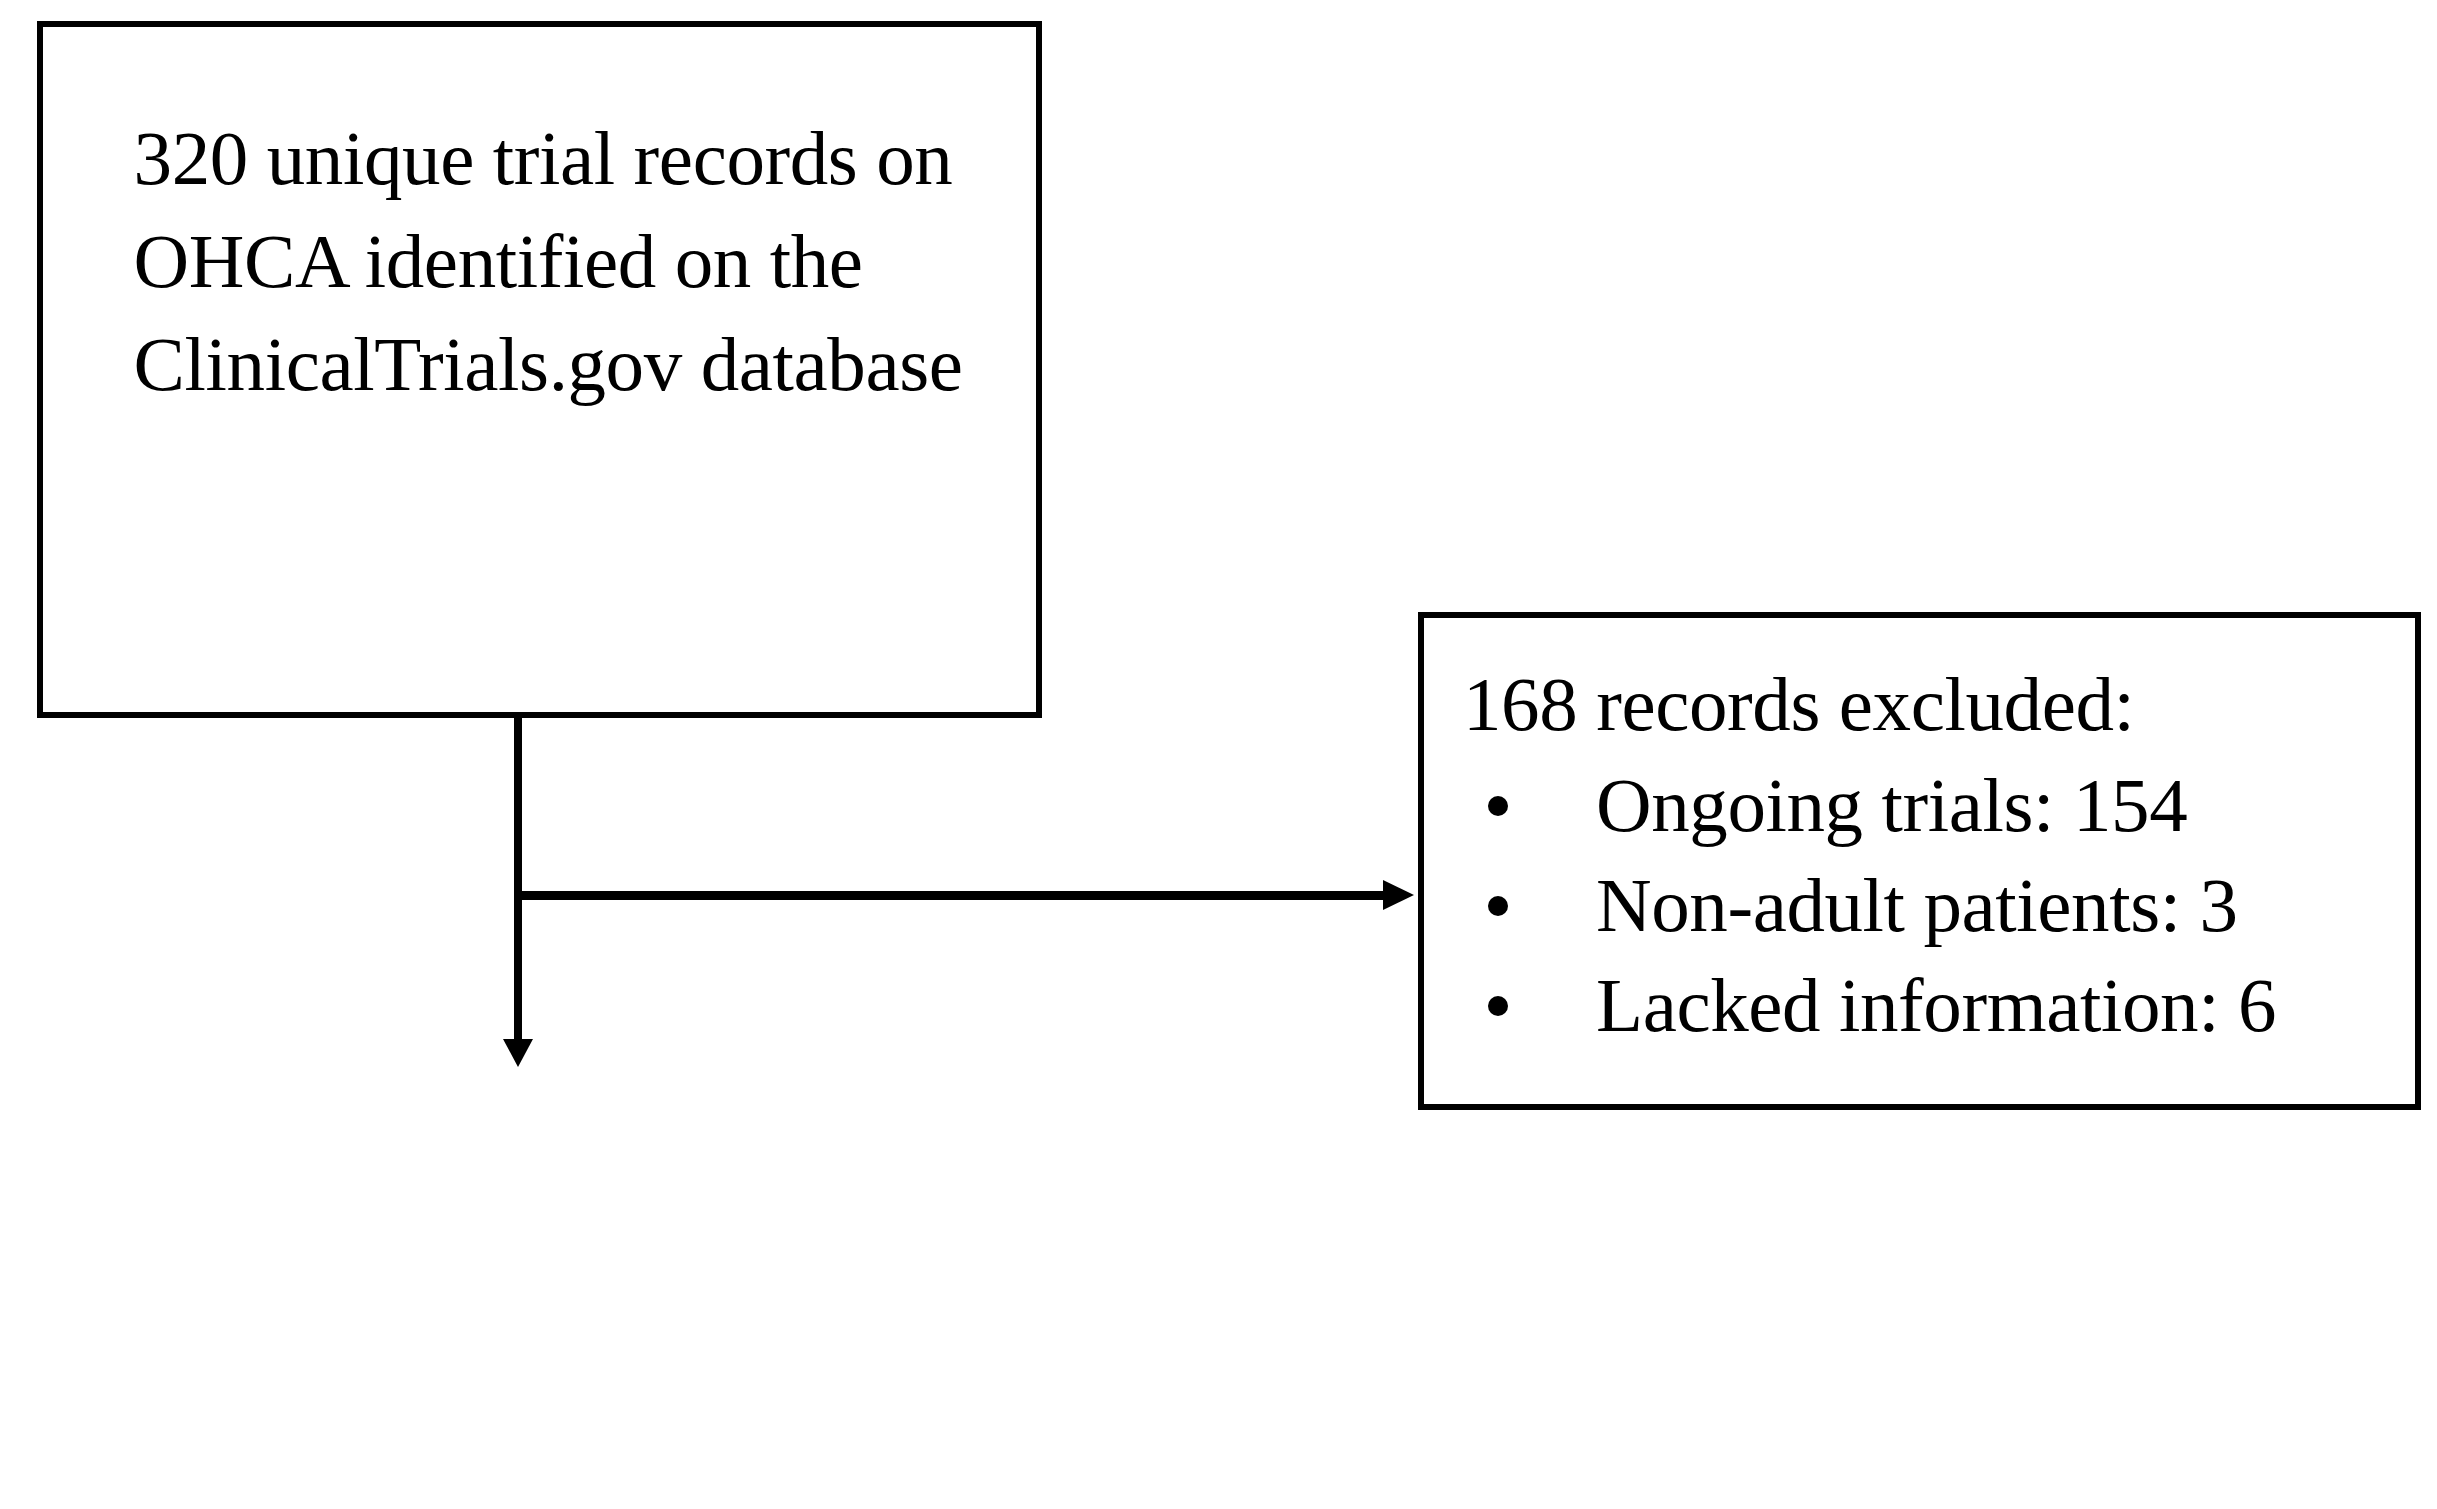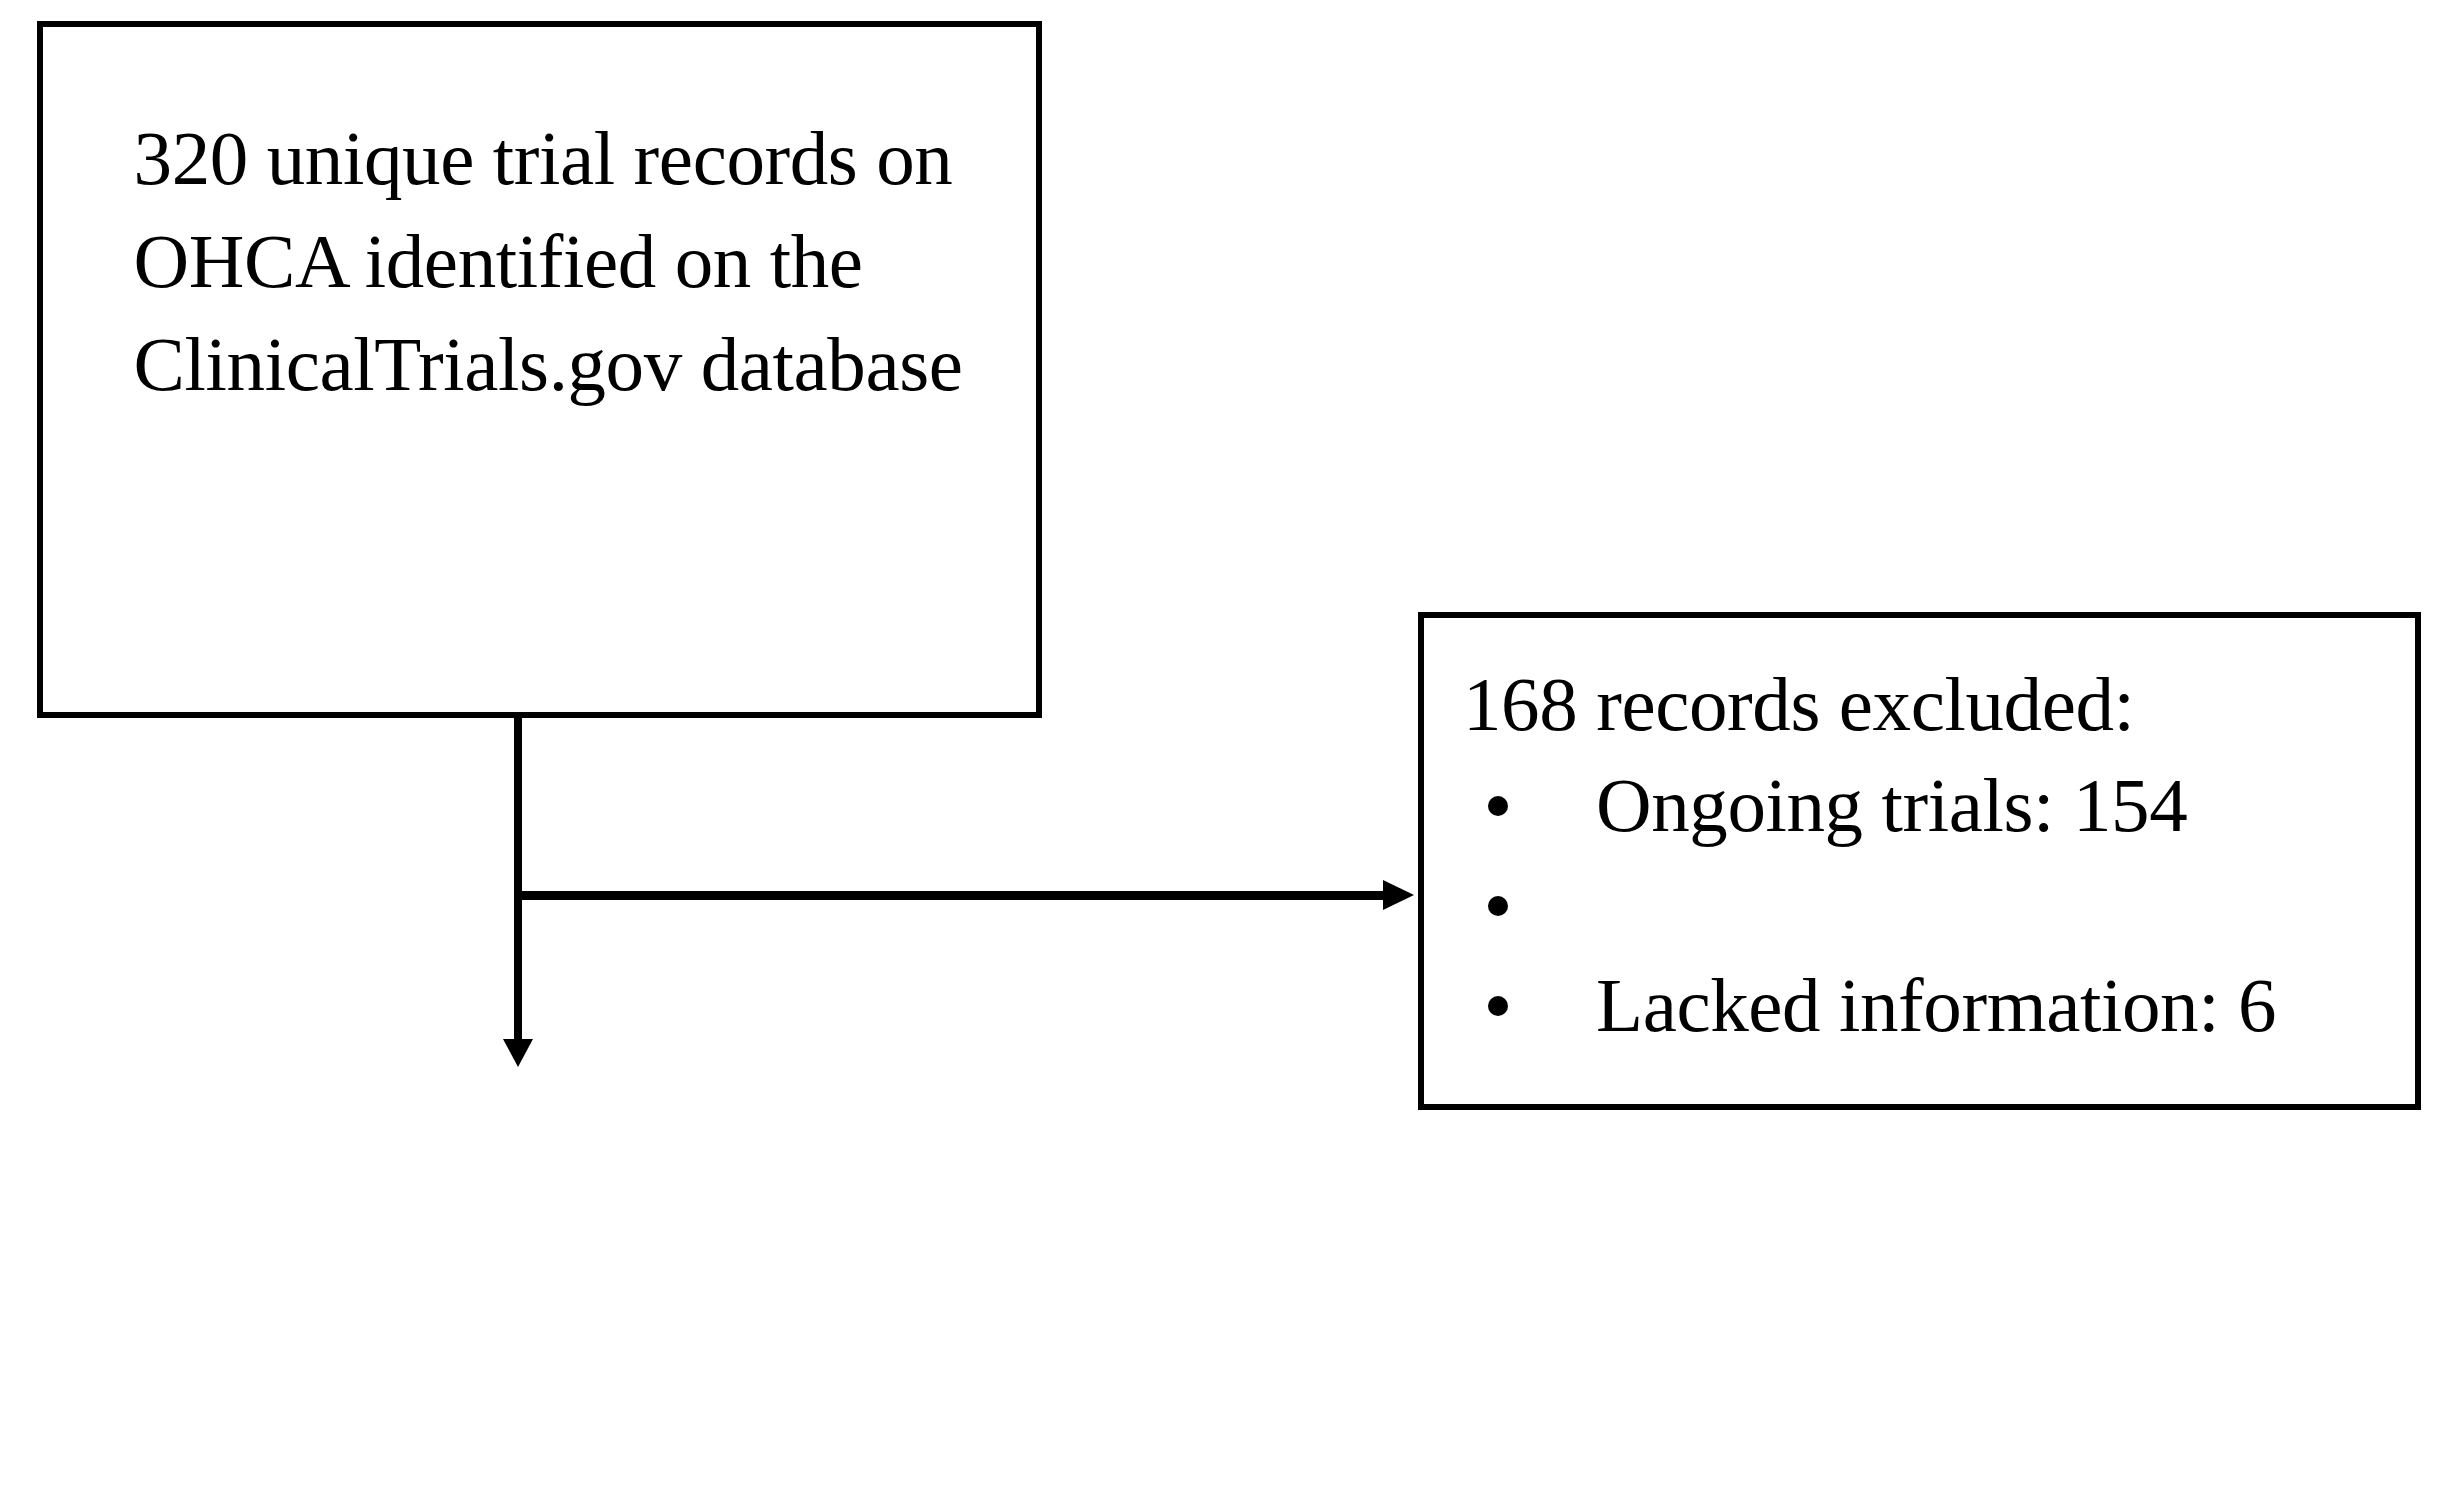--- a/index.html
+++ b/index.html
@@ -136,20 +136,21 @@
 
   <div class="flow-box" id="box-excluded">
     <div class="excluded-heading">168 records excluded:</div>
     <ul class="excluded-list">
       <li class="excluded-item">
         <span class="bullet-marker"></span>
         <span>Ongoing trials: 154</span>
       </li>
       <li class="excluded-item">
         <span class="bullet-marker"></span>
+        <span>Non-adult patients: 3</span>
       </li>
       <li class="excluded-item">
         <span class="bullet-marker"></span>
         <span>Lacked information: 6</span>
       </li>
     </ul>
   </div>
 
 
 </div>

